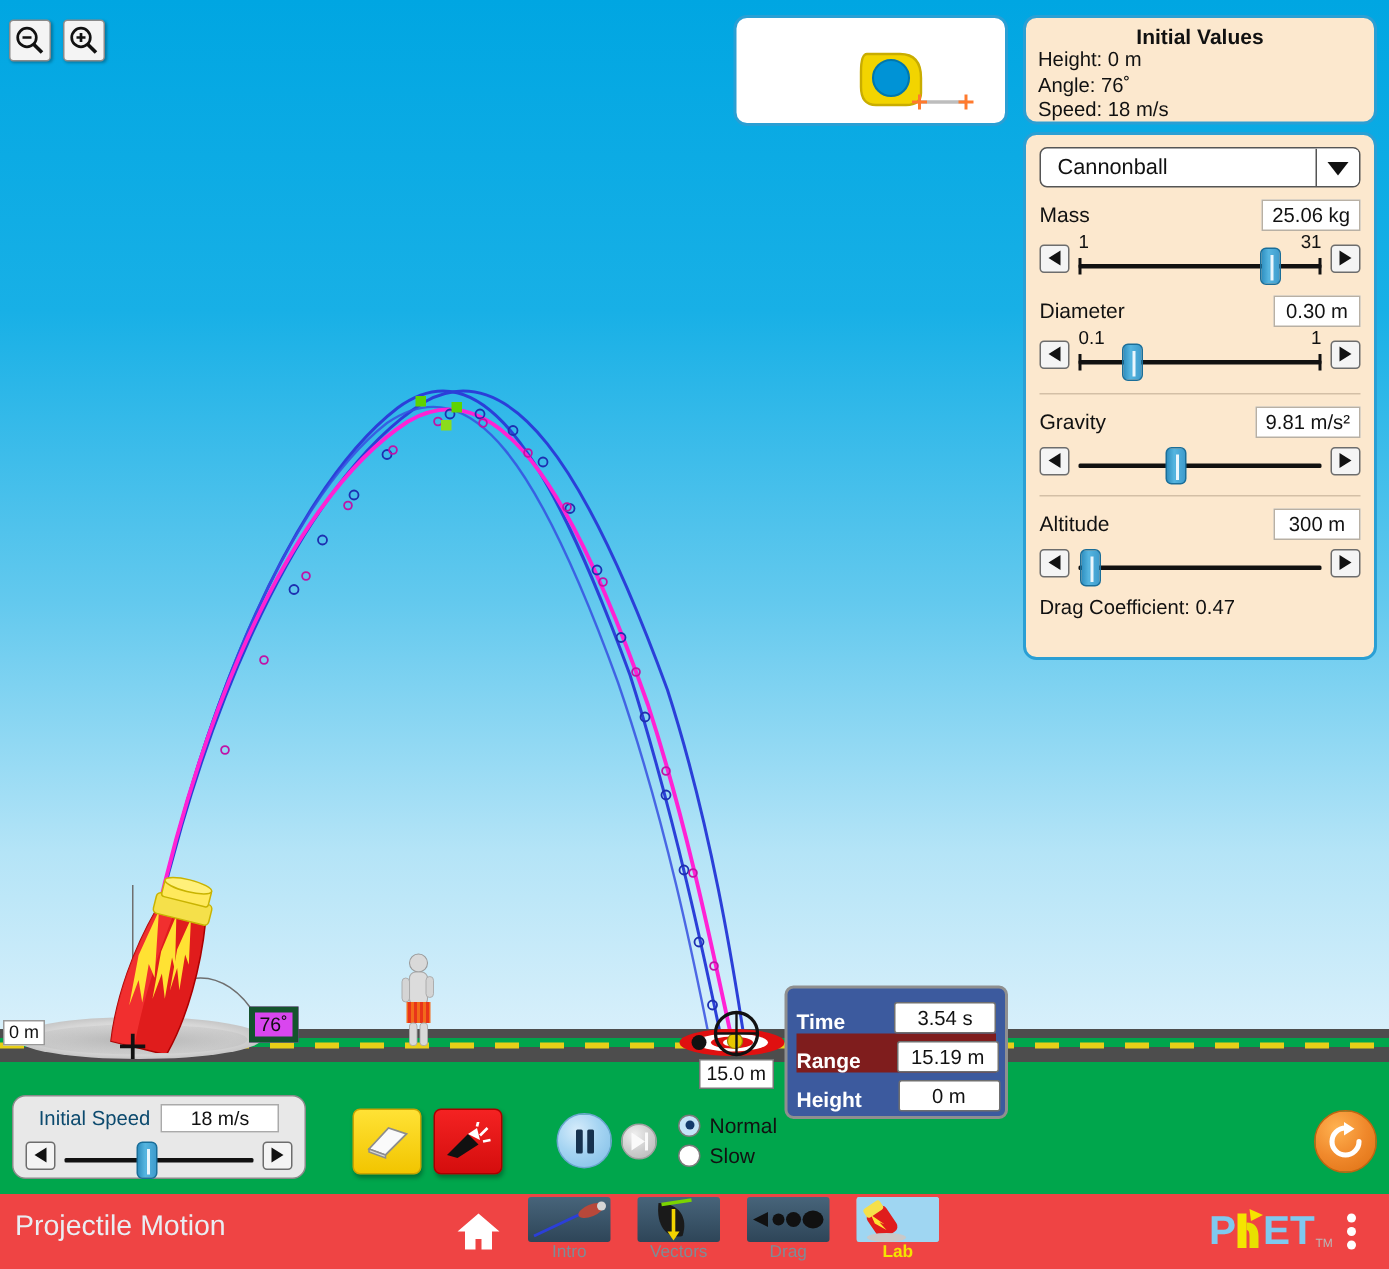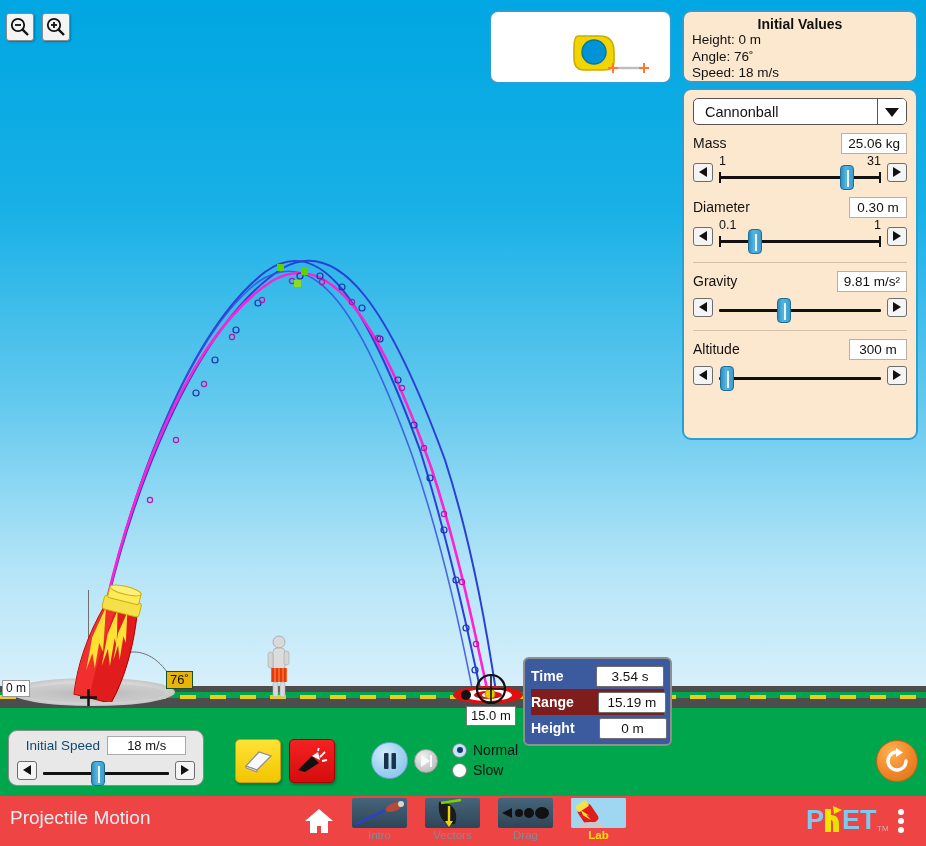--- a/index.html
+++ b/index.html
@@ -48,21 +48,21 @@
   }
 
   
   .cannon { position: absolute; left: 55px; top: 578px; width: 110px; height: 120px; }
   .angle-line-v {
     position: absolute; left: 88px; top: 590px; width: 1px; height: 108px;
     background: #6f6f6f;
   }
   .angle-label {
     position: absolute; left: 166px; top: 671px;
-    background: #eab308; border: 1px solid #14532d; padding: 0 3px;
+    background: #d946ef; border: 4px solid #14532d; padding: 0 3px;
     font-size: 13px; color: #111; line-height: 16px;
   }
   .zero-label {
     position: absolute; left: 2px; top: 680px;
     background: #fff; border: 1px solid #999; padding: 0 3px;
     font-size: 12px; color: #111; line-height: 15px;
   }
   .crosshair-c {
     position: absolute; left: 82px; top: 690px; width: 14px; height: 14px;
   }
@@ -183,21 +183,21 @@
   .dragicon { margin-left: 4px; }
   .dragcoef { font-size: 13.5px; color: #111; margin-top: 8px; }
 
   
   .readout {
     position: absolute; left: 523px; top: 657px; width: 149px; height: 89px;
     background: #3c5a9e; border: 2px solid #8f8f8f; border-radius: 6px;
     padding: 4px 6px;
   }
   .ro-row {
-    display: flex; align-items: center; justify-content: space-between;
+    display: flex; align-items: flex-end; justify-content: space-between;
     height: 26px;
     gap: 24px;
   }
   .ro-row .k { color: #fff; font-weight: bold; font-size: 14px; }
   .ro-row .v {
     background: #fff; border: 1px solid #6f6f6f; border-radius: 2px;
     min-width: 68px; text-align: center; font-size: 13.5px; color: #111;
     padding: 1px 4px; line-height: 17px;
   }
   .ro-row.alt { background: #7f1d1d; }
@@ -549,20 +549,21 @@
         </div>
       <div class="track-wrap" style="height:28px;">
         <div class="track noticks"></div>
         <div class="thumb notick" id="thumb-altitude" style="left: calc(5% - 7px);"></div>
       </div>
       <div class="arrowbtn">
           <span class="tri tri-r"></span>
         </div>
     </div>
 
+    <div class="dragcoef">Drag Coefficient: 0.47</div>
   </div>
 
   <div class="readout">
     <div class="ro-row">
       <span class="k">Time</span>
       <span class="v">3.54 s</span>
     </div>
     <div class="ro-row alt">
       <span class="k">Range</span>
       <span class="v">15.19 m</span>

